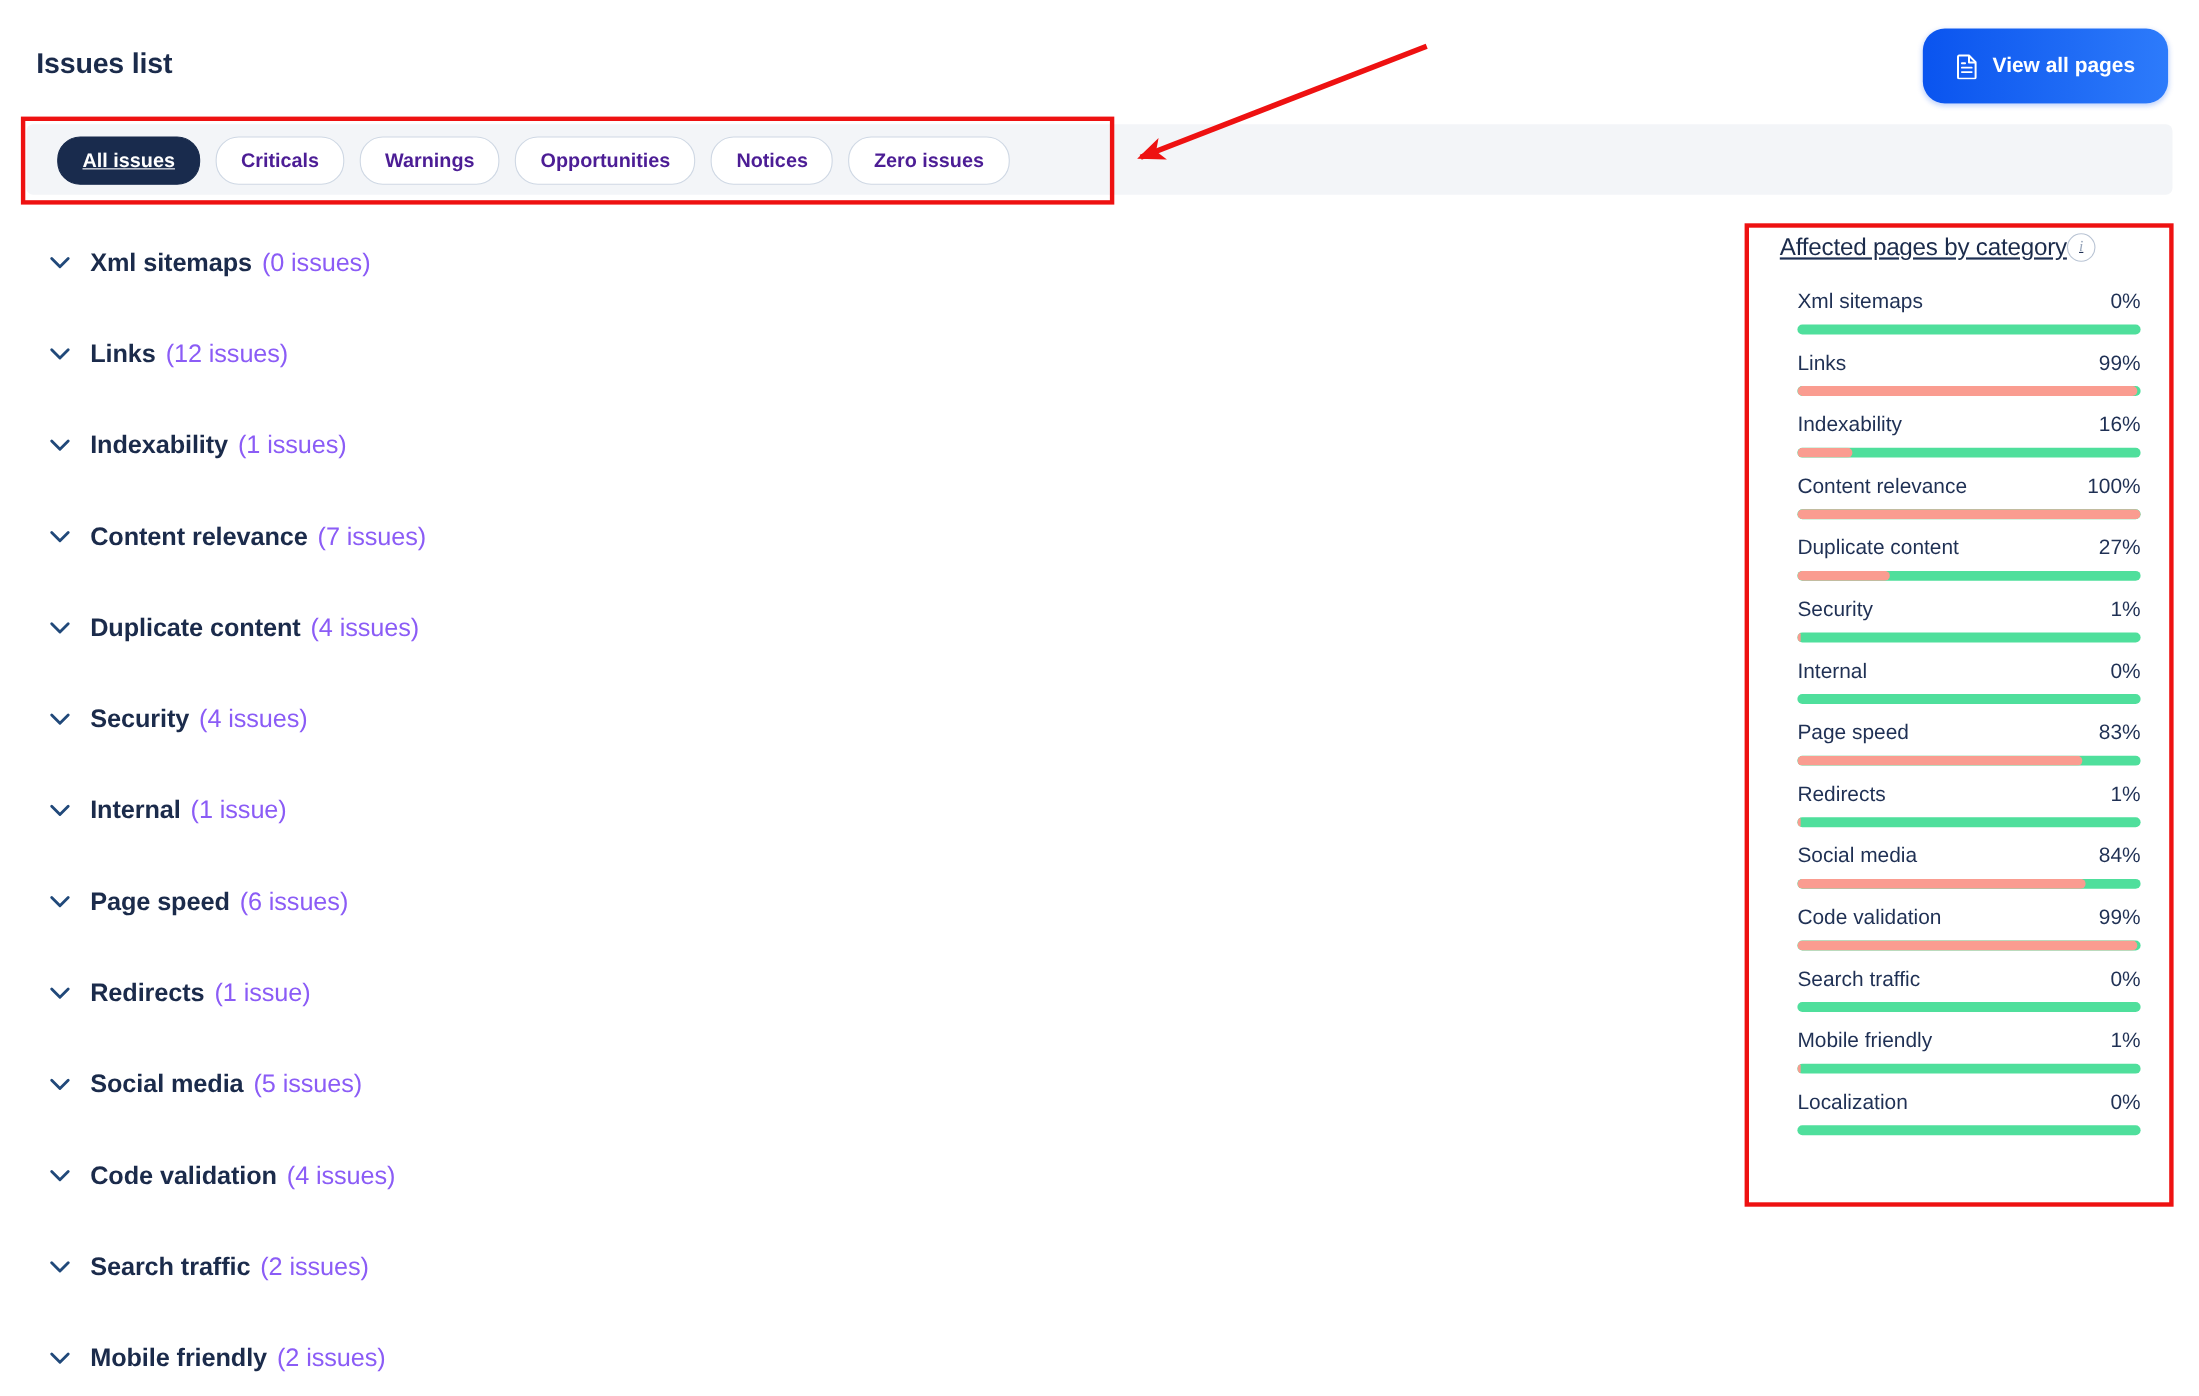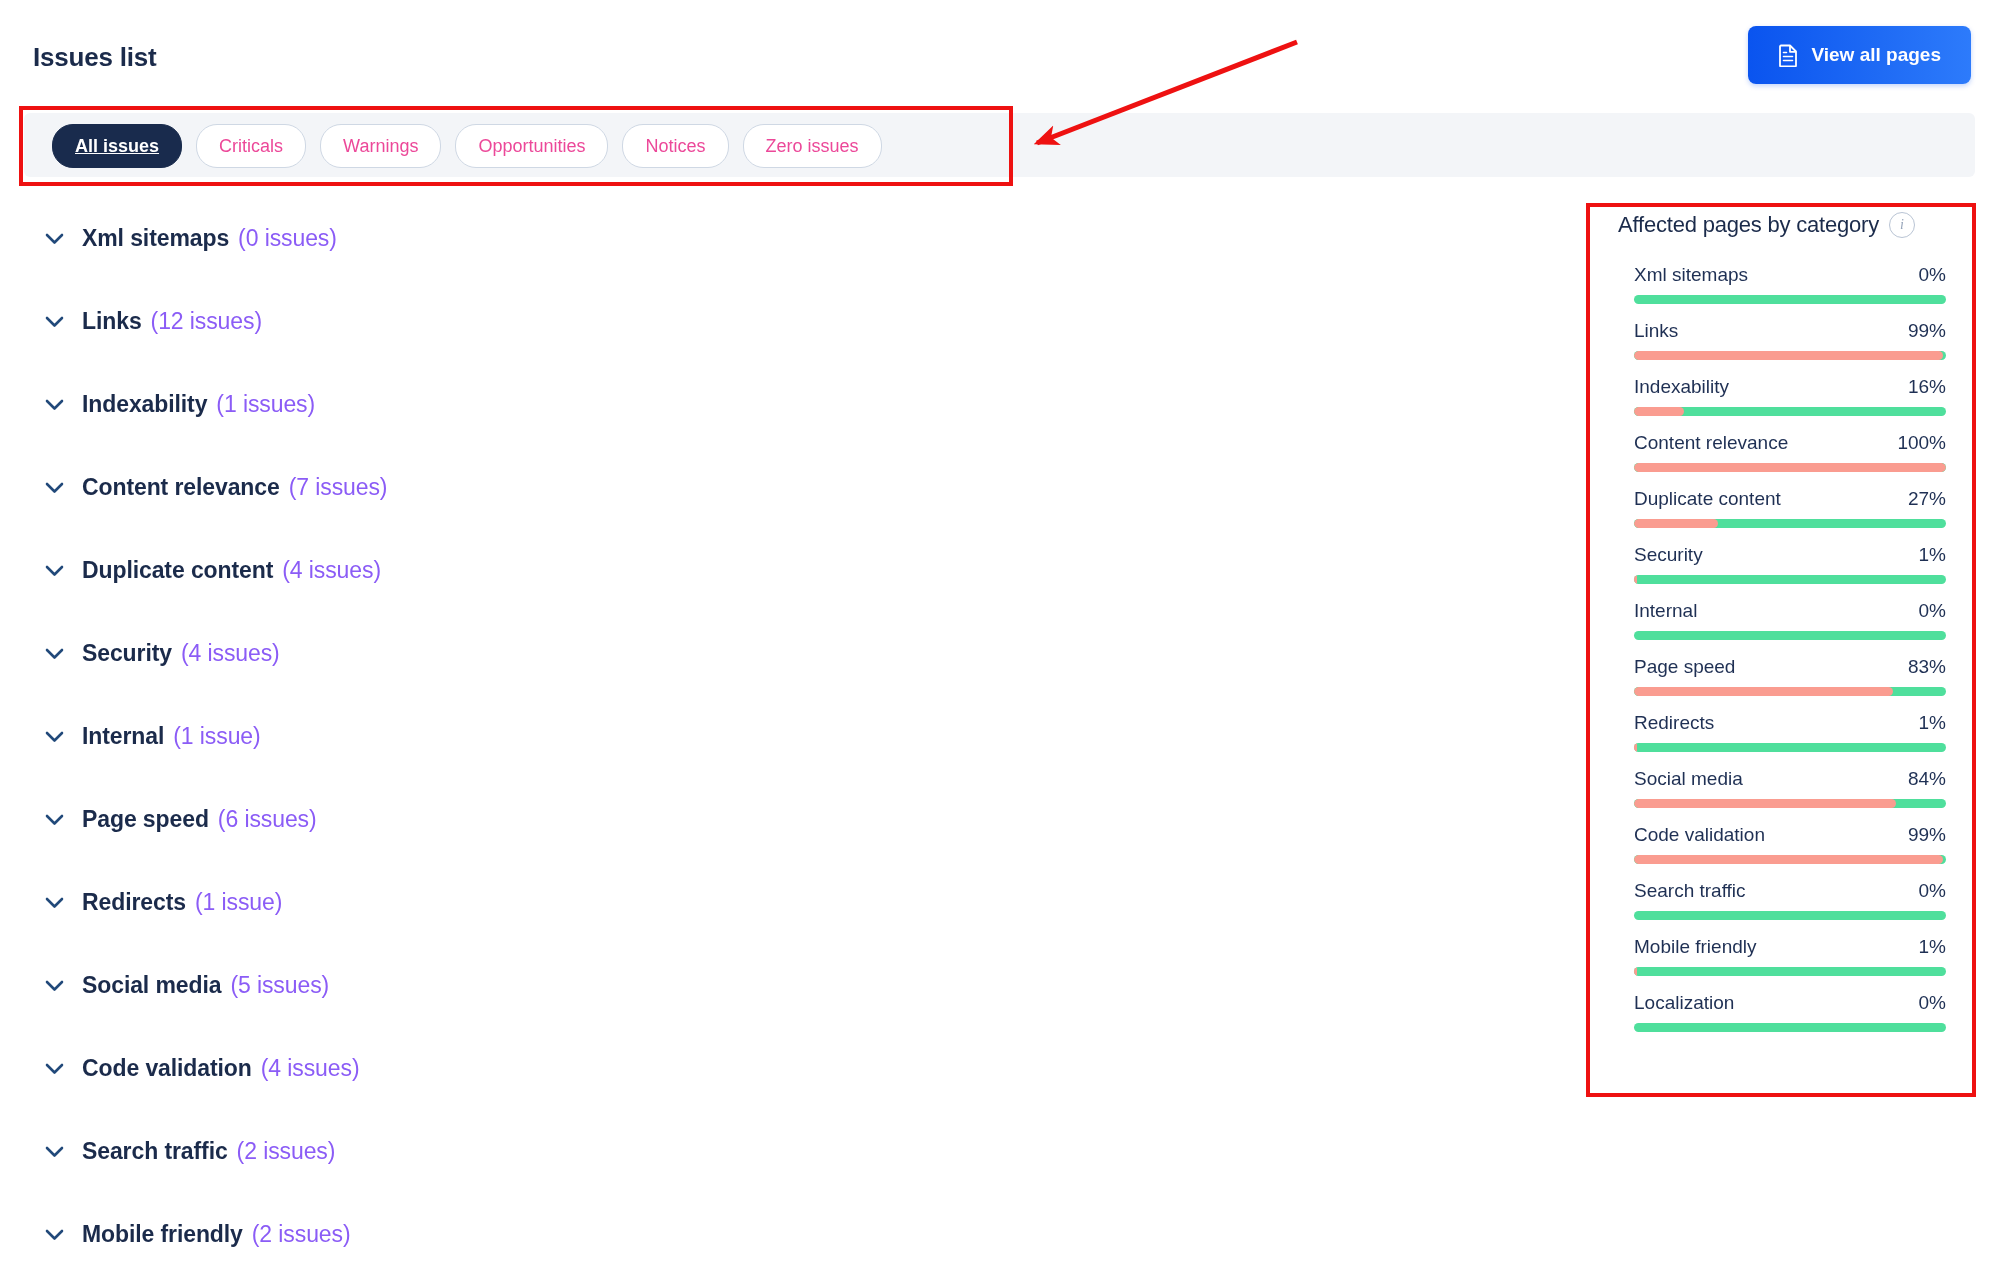--- a/index.html
+++ b/index.html
@@ -32,24 +32,24 @@
     font-size: 26px;
     font-weight: bold;
     color: #1b2b4b;
     letter-spacing: -0.2px;
     text-align: center;
   }
   .view-all-btn {
     position: absolute;
     right: 28px;
     top: 26px;
-    height: 58px;
+    height: 68px;
     padding: 0 30px;
     border: none;
-    border-radius: 8px;
+    border-radius: 20px;
     background: linear-gradient(90deg, #0a54ef 0%, #1f6bf5 60%, #2d7bfb 100%);
     color: #ffffff;
     font-size: 19px;
     font-weight: bold;
     font-family: "Liberation Sans", sans-serif;
     display: flex;
     align-items: center;
     gap: 12px;
     cursor: pointer;
     box-shadow: 0 2px 5px rgba(10,84,239,0.25);
@@ -78,24 +78,25 @@
   .pill {
     height: 42px;
     padding: 0 22px;
     border-radius: 21px;
     display: flex;
     align-items: center;
     justify-content: center;
     font-size: 18px;
     background: #ffffff;
     border: 1px solid #cfd8e4;
-    color: #ec4899;
+    color: #4c1d95;
     cursor: pointer;
     white-space: nowrap;
     font-family: "Liberation Sans", sans-serif;
+    font-weight: bold;
   }
   .pill.active {
     background: #192b4d;
     border-color: #192b4d;
     color: #ffffff;
     font-weight: bold;
     text-decoration: underline;
   }
 
   .sort-wrap {
@@ -173,23 +174,23 @@
   .affected-panel {
     position: absolute;
     left: 1596px;
     top: 212px;
     width: 372px;
     box-sizing: border-box;
   }
   .affected-title-row {
     display: flex;
     align-items: center;
-    gap: 10px;
     margin-bottom: 26px;
     padding-left: 22px;
+    text-decoration: underline;
   }
   .affected-title {
     font-size: 22px;
     color: #1b2b4b;
     letter-spacing: -0.2px;
   }
   .info-icon {
     width: 24px;
     height: 24px;
     border-radius: 50%;

